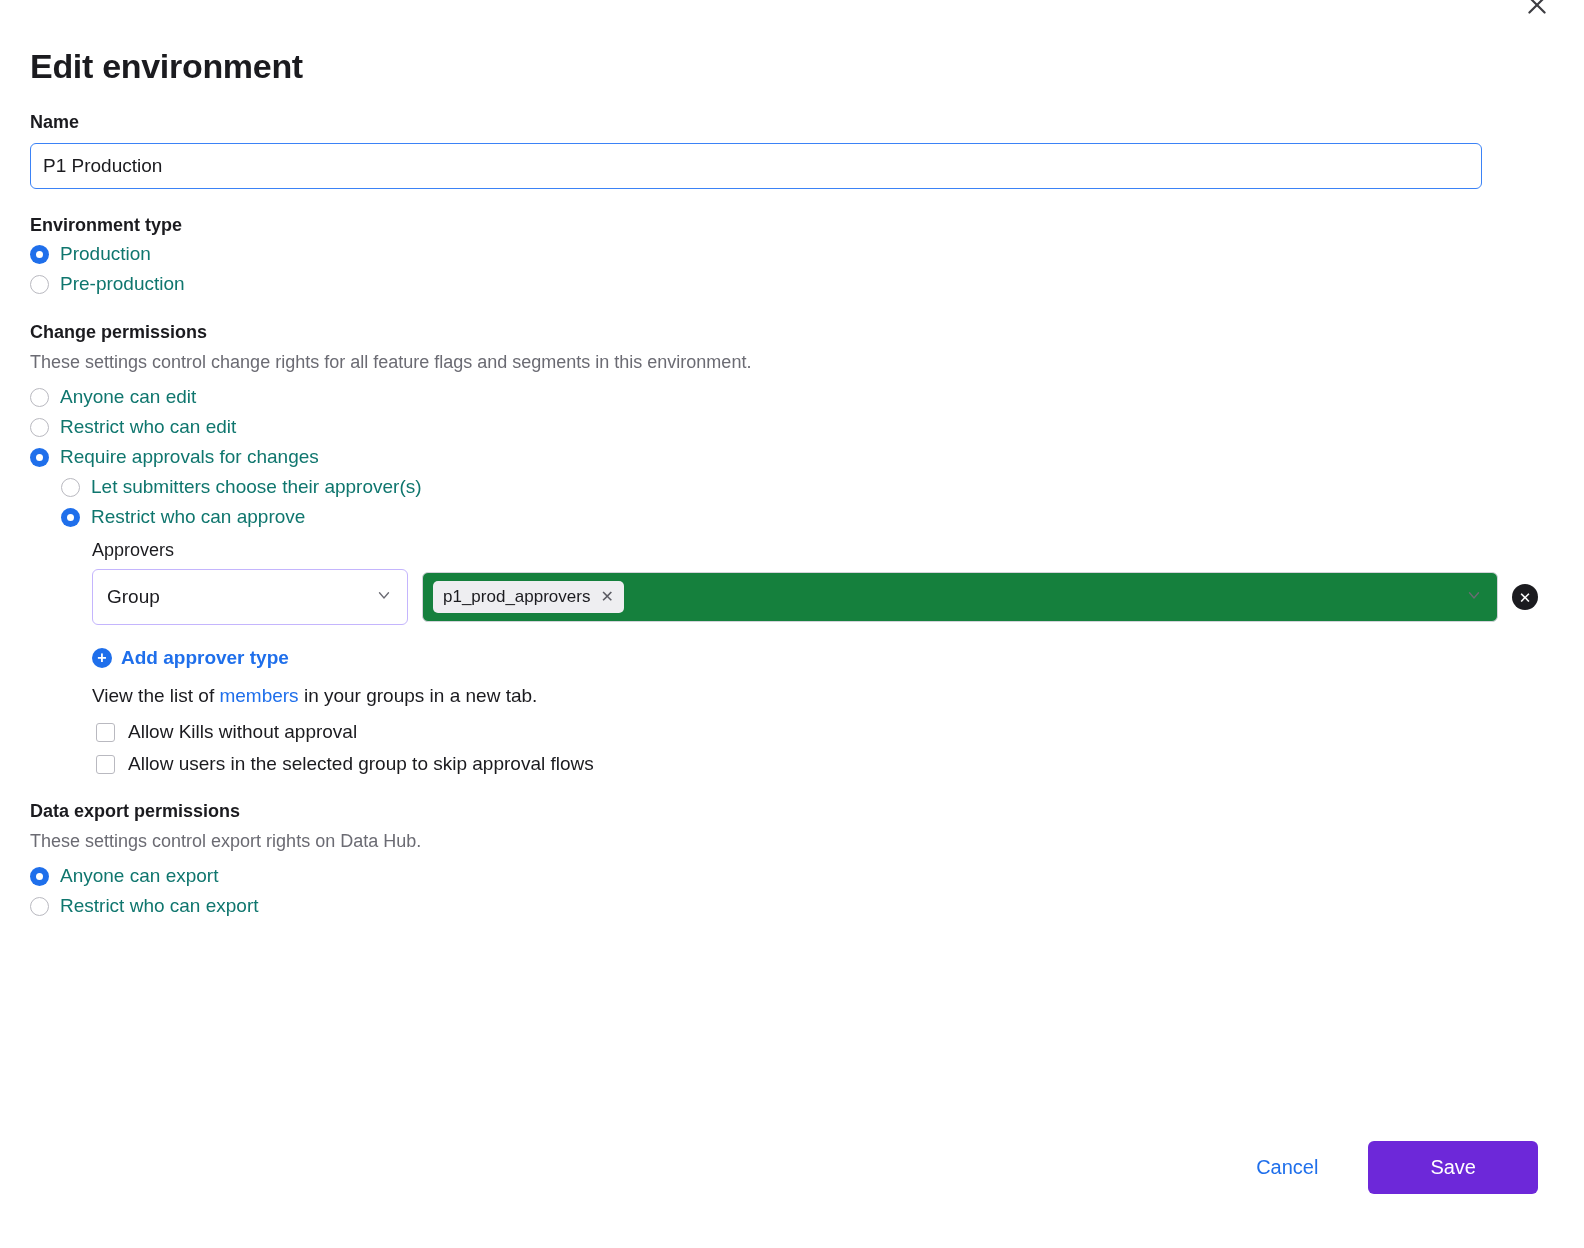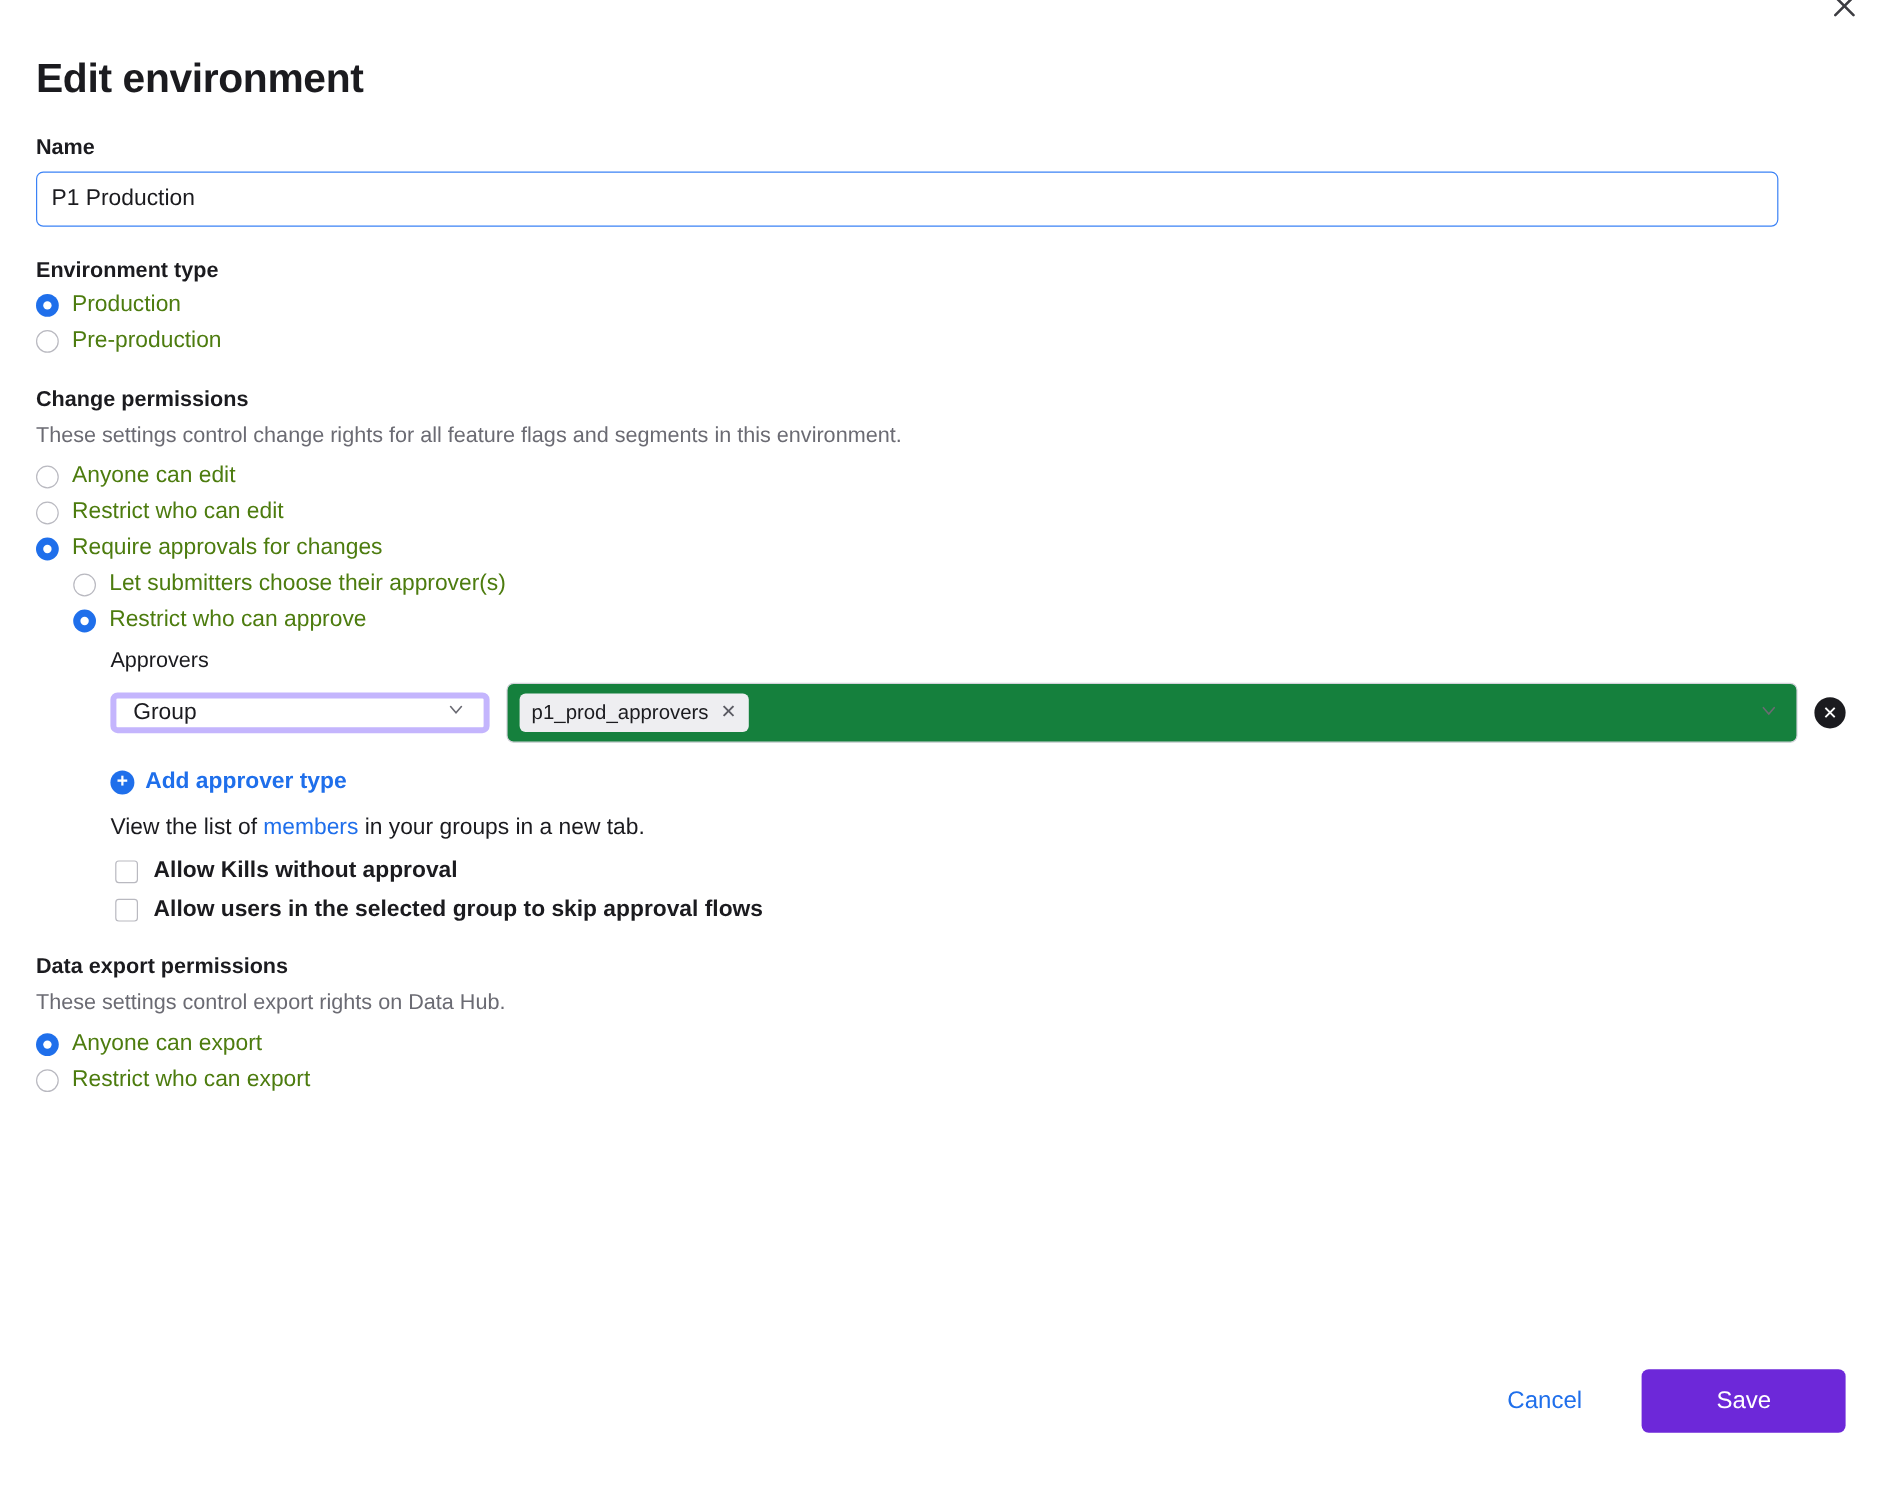--- a/index.html
+++ b/index.html
@@ -74,21 +74,21 @@
   }
 
   .radio-row {
     display: flex;
     align-items: center;
     margin: 6px 0;
     font-size: 19px;
     line-height: 24px;
   }
   .radio-row.indent-1 { margin-left: 31px; }
-  .radio-row .lbl { margin-left: 11px; color: #4d7c0f; }
+  .radio-row .lbl { margin-left: 11px; color: #0f766e; }
 
   .radio {
     width: 19px;
     height: 19px;
     border-radius: 50%;
     border: 1.6px solid #b9b9c0;
     background: #fff;
     flex: 0 0 auto;
     display: inline-block;
     position: relative;
@@ -114,22 +114,22 @@
   }
 
   .approver-row {
     display: flex;
     align-items: center;
     margin-left: 62px;
     gap: 14px;
   }
   .select-box {
     width: 316px;
-    height: 34px;
-    border: 5px solid #c4b5fd;
+    height: 56px;
+    border: 1px solid #c4b5fd;
     border-radius: 6px;
     background: #fff;
     display: flex;
     align-items: center;
     justify-content: space-between;
     padding: 0 14px;
     font-size: 19px;
     color: #1b1b1f;
     cursor: pointer;
   }
@@ -219,21 +219,21 @@
   }
   .check-row + .check-row { margin-top: 10px; }
   .checkbox {
     width: 19px; height: 19px;
     border: 1.6px solid #b9b9c0;
     border-radius: 3px;
     background: #fff;
     flex: 0 0 auto;
     cursor: pointer;
   }
-  .check-row .lbl { margin-left: 13px; font-weight: bold; }
+  .check-row .lbl { margin-left: 13px; }
 
   .footer {
     position: absolute;
     right: 46px;
     bottom: 54px;
     display: flex;
     align-items: center;
     gap: 34px;
   }
   .cancel-btn {

